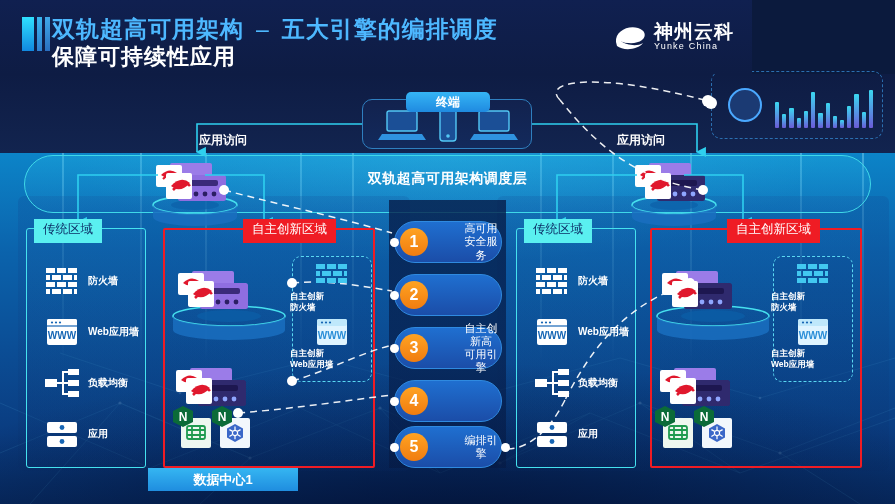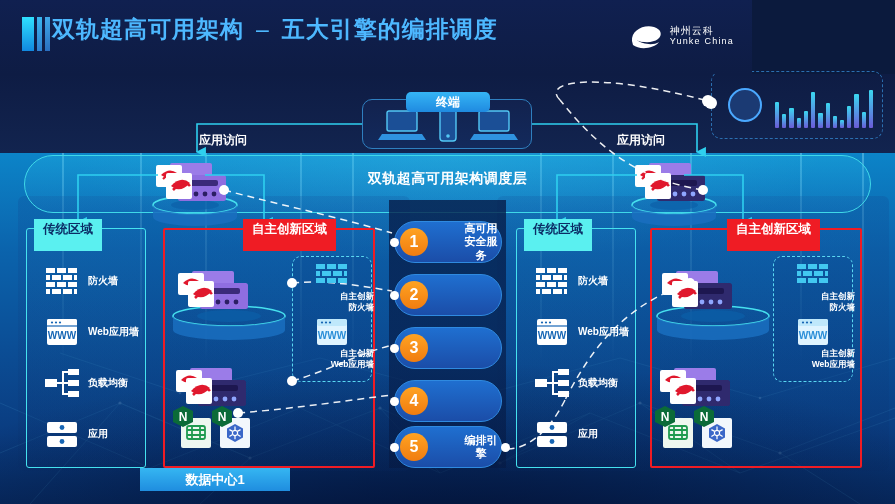--- a/index.html
+++ b/index.html
@@ -28,21 +28,21 @@
     white-space: nowrap;
   }
   .hdr-title1 .dash { color: #4db8ff; padding: 0 12px; font-weight: normal; }
   .hdr-title2 {
     position: absolute; left: 52px; top: 42px;
     font-size: 22px; font-weight: bold; color: #ffffff; letter-spacing: 1px;
   }
   .logo { position: absolute; right: 18px; top: 22px; display: flex; align-items: center; gap: 7px; }
   .logo-mark { width: 34px; height: 28px; }
   .logo-txt { line-height: 1.05; }
-  .logo-cn { font-size: 10px; font-weight: normal; color: #fff; letter-spacing: 1px; }
+  .logo-cn { font-size: 19px; font-weight: bold; color: #fff; letter-spacing: 1px; }
   .logo-en { font-size: 9px; color: #fff; letter-spacing: 1.2px; }
 
   
   .midband {
     position: absolute; left: 0; top: 74px; width: 895px; height: 79px;
     background: linear-gradient(180deg,#0e1c44 0%, #12244f 100%);
     z-index: 8;
   }
   
   .mainarea {
@@ -117,37 +117,37 @@
     position:absolute; top:228px; width:120px; height:240px;
     border:1.5px solid #45e2ef; border-radius:3px; z-index:7;
     background: linear-gradient(180deg, rgba(25,120,190,.18), rgba(10,50,110,.12));
   }
   .zone-inno {
     position:absolute; top:228px; width:212px; height:240px;
     border:2px solid #ef1c24; border-radius:2px; z-index:7;
     background: linear-gradient(180deg, rgba(20,100,175,.18), rgba(8,45,105,.12));
   }
   .zone-tag {
-    position:absolute; height:32px; line-height:21px; text-align:right; z-index:13;
-    font-size:12.5px; font-weight:bold; white-space:nowrap; padding:0 9px;
+    position:absolute; height:24px; line-height:21px; text-align:right; z-index:13;
+    font-size:12.5px; font-weight:normal; white-space:nowrap; padding:0 9px;
   }
   .tag-trad { background:#5af0f0; color:#0b2d66; }
   .tag-inno { background:#ef1c24; color:#ffffff; }
 
   .svc-row { position:absolute; display:flex; align-items:center; gap:9px; z-index:9; }
   .svc-label { font-size:10px; font-weight:bold; color:#ffffff; white-space:nowrap; }
   .svc-ico { width:34px; height:28px; flex:none; }
 
   
   .inner-dashed {
     position:absolute; width:80px; height:126px; border:1px dashed #5ad8f2; border-radius:9px; z-index:9;
     background: rgba(10,60,130,.20);
   }
   .inner-cap {
-    position:absolute; width:84px; text-align:right; font-size:8.5px; font-weight:bold; color:#fff; line-height:1.25; z-index:11;
+    position:absolute; width:84px; text-align:left; font-size:8.5px; font-weight:bold; color:#fff; line-height:1.25; z-index:11;
   }
 
   
   .server-stack { position:absolute; z-index:10; }
   .disk { position:absolute; z-index:9; }
 
   
   .nbadge { position:absolute; z-index:11; }
 
   
@@ -161,31 +161,31 @@
     background: linear-gradient(180deg,#1f6fd0,#1b4da8);
     border:1px solid #2f8ae0; z-index:12;
     display:flex; align-items:center;
   }
   .eng-num {
     width:28px; height:28px; border-radius:50%; margin-left:5px; flex:none;
     background: linear-gradient(180deg,#ffa322,#f07c10);
     color:#fff; font-size:16px; font-weight:bold; text-align:center; line-height:28px;
   }
   .eng-txt {
-    flex:1; text-align:center; font-size:11px; font-weight:bold; color:#fff; line-height:1.2; padding-right:3px;margin-left:36px;
+    flex:1; text-align:center; font-size:11px; font-weight:normal; color:#fff; line-height:1.2; padding-right:3px;margin-left:36px;
   }
   .eng-dot { position:absolute; width:9px; height:9px; border-radius:50%; background:#fff; z-index:14; }
 
   
   .dc-tag {
     position:absolute; top:468px; width:150px; height:23px; line-height:23px; text-align:center;
     background: linear-gradient(180deg,#35b6f2,#1f8ddf);
     color:#fff; font-size:13px; font-weight:bold; z-index:15;
   }
-  .dc-tag-1 { left:140px; }
+  .dc-tag-1 { left:148px; }
   .dc-tag-2 { left:631px; }
 
   svg { display:block; overflow:visible; }
   .lines-svg { position:absolute; left:0; top:0; width:895px; height:504px; z-index:11; pointer-events:none; }
 </style>
 </head>
 <body>
 
 <div id="stage">
 
@@ -705,20 +705,24 @@
   </div>
   <div class="eng-dot" style="left:390px; top:238px;"></div>
 
   <div class="eng-pill" style="top:274px;">
     <div class="eng-num">2</div>
   </div>
   <div class="eng-dot" style="left:390px; top:291px;"></div>
 
   <div class="eng-pill" style="top:327px;">
     <div class="eng-num">3</div>
+    <div class="eng-txt">
+      <div>自主创新高</div>
+      <div>可用引擎</div>
+    </div>
   </div>
   <div class="eng-dot" style="left:390px; top:344px;"></div>
 
   <div class="eng-pill" style="top:380px;">
     <div class="eng-num">4</div>
   </div>
   <div class="eng-dot" style="left:390px; top:397px;"></div>
 
   <div class="eng-pill" style="top:426px;">
     <div class="eng-num">5</div>
@@ -733,20 +737,21 @@
 
   <div class="header">
     <div class="hdr-bars">
         <i></i>
         <i></i>
         <i></i>
       </div>
     <div class="hdr-title1">
       <span>双轨超高可用架构</span><span class="dash">–</span><span>五大引擎的编排调度</span>
     </div>
+    <div class="hdr-title2">保障可持续性应用</div>
     <div class="logo">
       <svg class="logo-mark" viewBox="0 0 34 28">
         <path d="M3 19 C2 9 14 2 25 5 C32 7 34 13 29 17 C24 21 14 21 8 18 C13 22 24 24 30 20 C25 27 10 28 4 23 z" fill="#ffffff"></path>
         <ellipse cx="18" cy="13" rx="10" ry="5" transform="rotate(-20 18 13)" fill="none" stroke="#ffffff" stroke-width="2"></ellipse>
       </svg>
       <div class="logo-txt">
         <div class="logo-cn">神州云科</div>
         <div class="logo-en">Yunke China</div>
       </div>
     </div>

